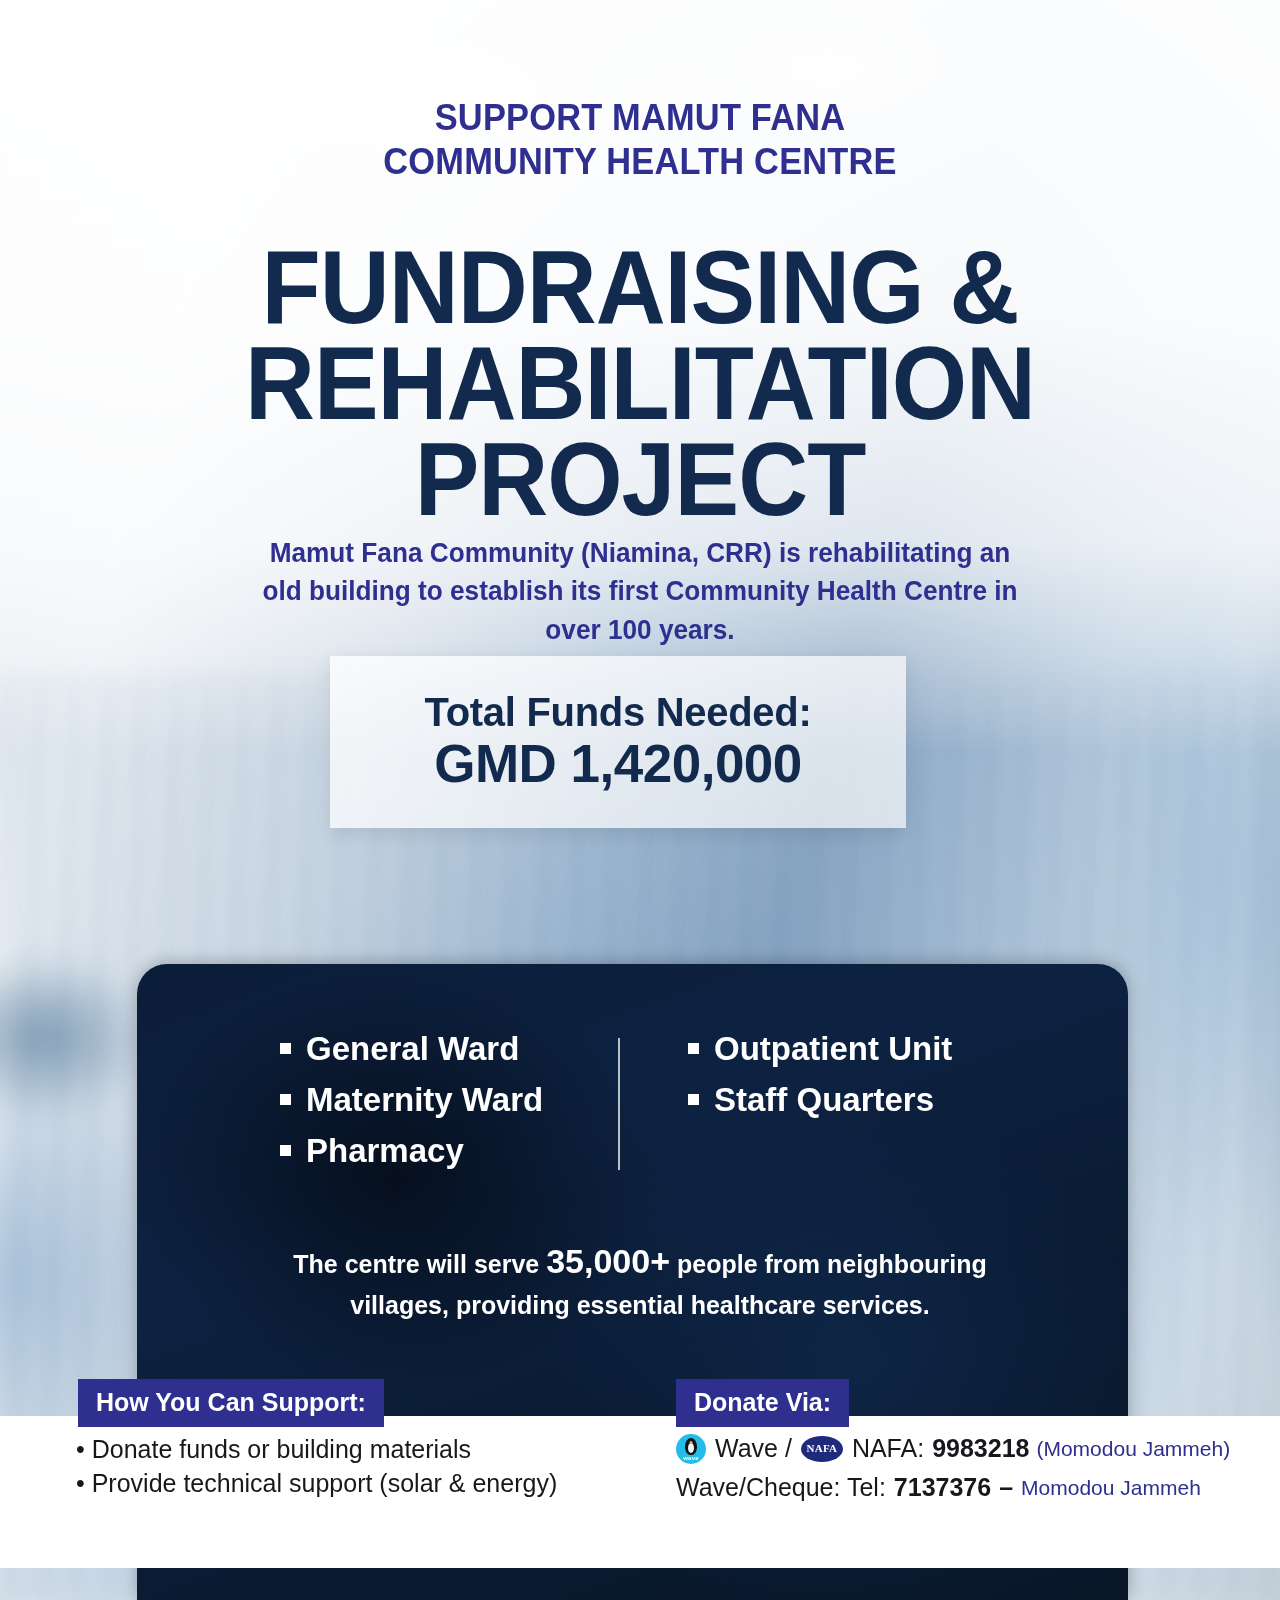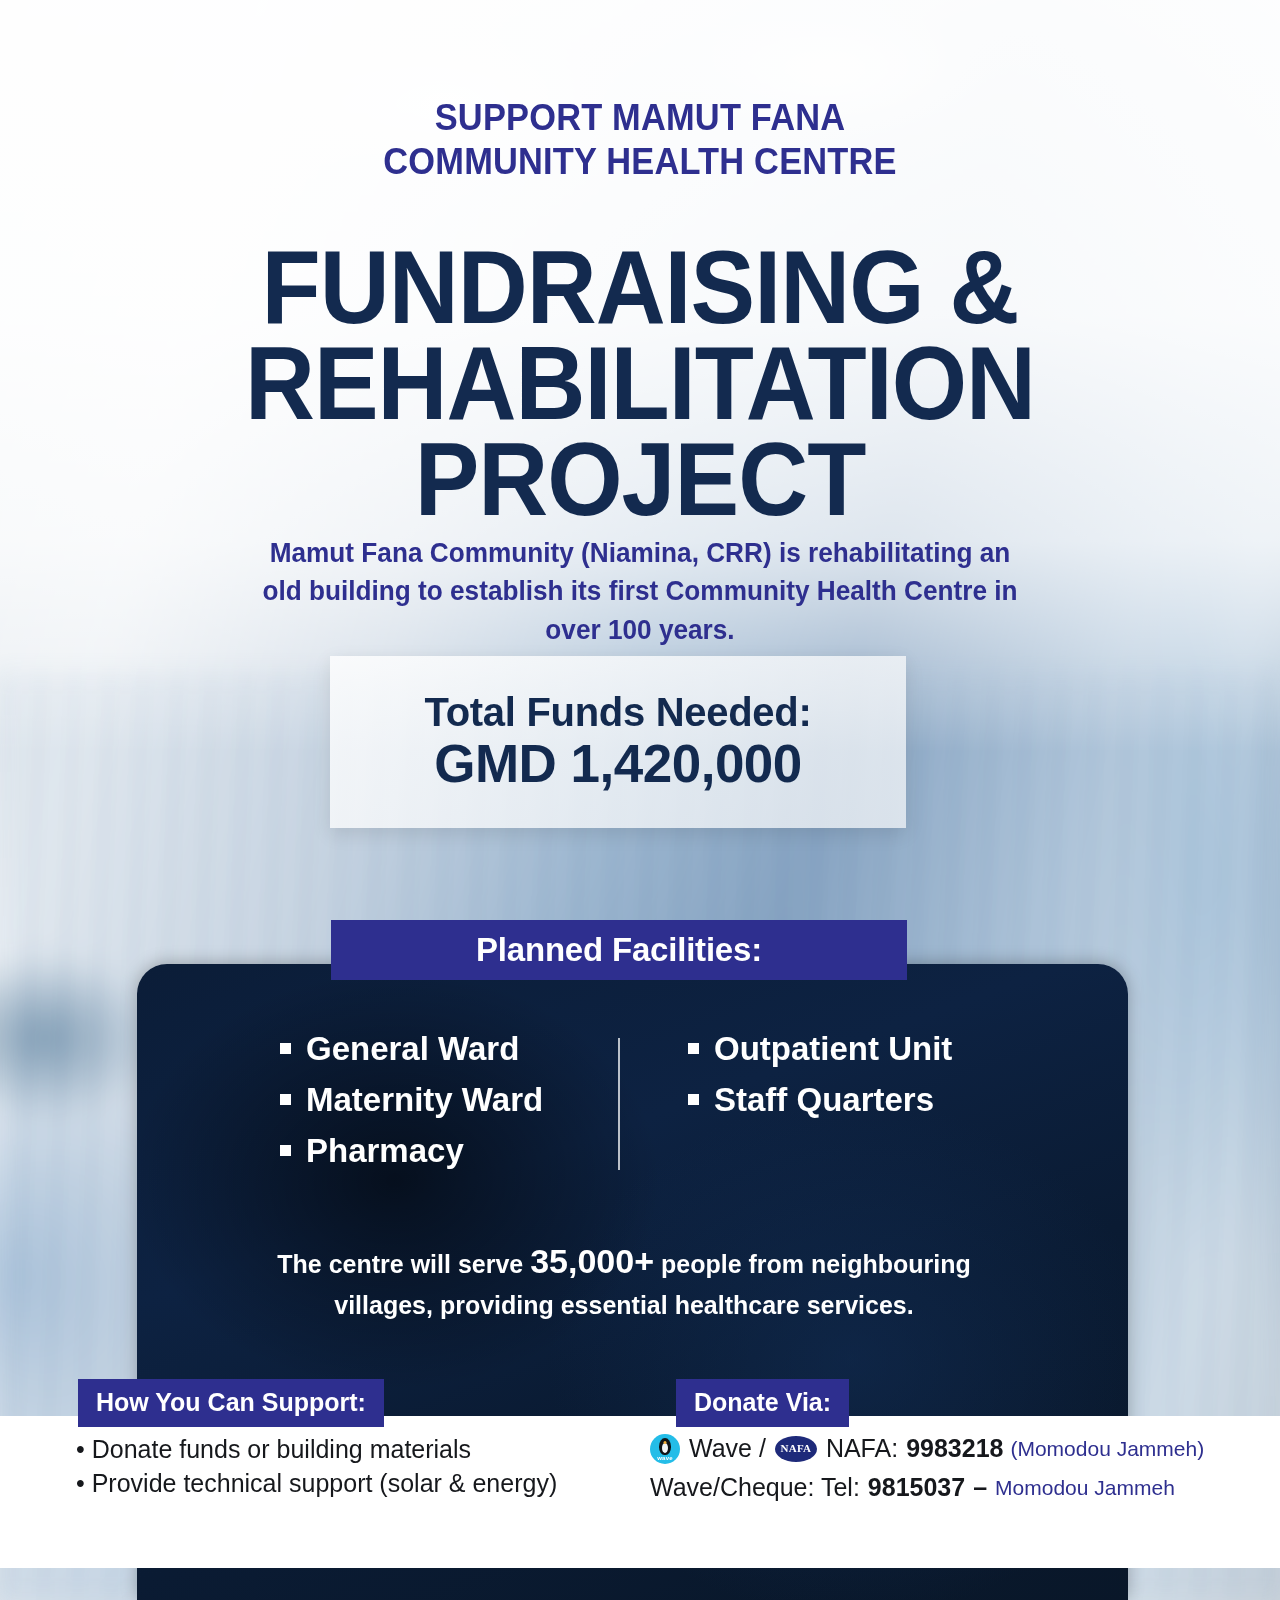--- a/index.html
+++ b/index.html
@@ -171,21 +171,21 @@
     margin-bottom:18px;
     white-space:nowrap;
   }
   .fac-bullet {
     width:11px; height:11px; background:#ffffff;
     margin-right:15px; margin-top:11px; flex:0 0 auto;
   }
 
   
   .serve {
-    position:absolute; left:214px; top:1236px; width:820px;
+    position:absolute; left:230px; top:1236px; width:820px;
     text-align:center;
     color:#ffffff;
     font-size:25px; font-weight:bold; line-height:1.5;
   }
   .serve .big { font-size:34px; font-weight:bold; }
 
   
   .white-band {
     position:absolute; left:0; right:0; top:1416px; height:152px;
     background:#ffffff;
@@ -202,21 +202,21 @@
   .tag.donate  { left:676px; top:1379px; }
 
   .support-list {
     position:absolute; left:76px; top:1432px; width:560px;
     color:#16181c;
     font-size:25px; line-height:1.36;
   }
   .support-list .li { white-space:nowrap; }
 
   .donate-block {
-    position:absolute; left:650px; top:1432px; width:560px;
+    position:absolute; left:676px; top:1432px; width:560px;
     color:#16181c;
     font-size:25px; line-height:1.32;
   }
   .donate-row { display:flex; align-items:center; white-space:nowrap; }
   .donate-row + .donate-row { margin-top:6px; }
 
   .bold   { font-weight:bold; }
   .name   { color:#2e2f8f; font-size:21px; margin-left:7px; }
   .name-s { color:#2e2f8f; font-size:21px; }
 
@@ -288,21 +288,20 @@
       <div>PROJECT</div>
     </div>
 
     <div class="lede">Mamut Fana Community (Niamina, CRR) is rehabilitating an old building to establish its first Community Health Centre in over 100 years.</div>
 
     <div class="funds-box">
       <div class="funds-label">Total Funds Needed:</div>
       <div class="funds-amount">GMD 1,420,000</div>
     </div>
 
-    <div class="banner">Planned Facilities:</div>
 
     <div class="facilities">
       <div class="fac-col left">
         <div class="fac-item">
           <span class="fac-bullet"></span>
           <span>General Ward</span>
         </div>
         <div class="fac-item">
           <span class="fac-bullet"></span>
           <span>Maternity Ward</span>
@@ -353,21 +352,21 @@
         </span>
         <span>Wave /</span>
         <span class="nafa-icon">NAFA</span>
         <span>NAFA:</span>
         <span class="bold" style="margin-left:8px;">9983218</span>
         <span class="name">(Momodou Jammeh)</span>
       </div>
 
       <div class="donate-row">
         <span>Wave/Cheque: Tel:</span>
-        <span class="bold" style="margin-left:8px;">9815037</span>
+        <span class="bold" style="margin-left:8px;">7137376</span>
         <span class="bold" style="margin:0 8px;">–</span>
         <span class="name-s">Momodou Jammeh</span>
       </div>
 
     </div>
 
   </div>
 </div>
 
 </body></html>

